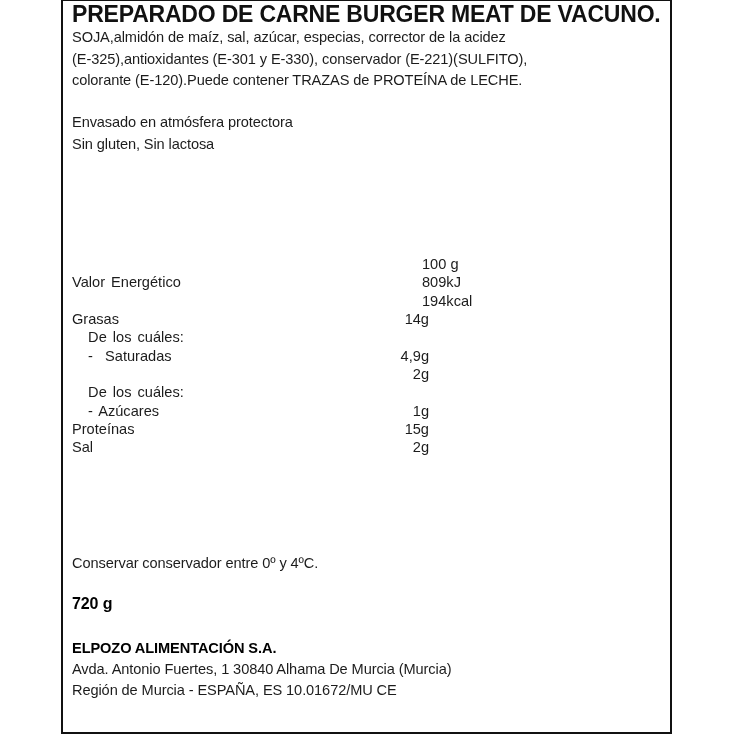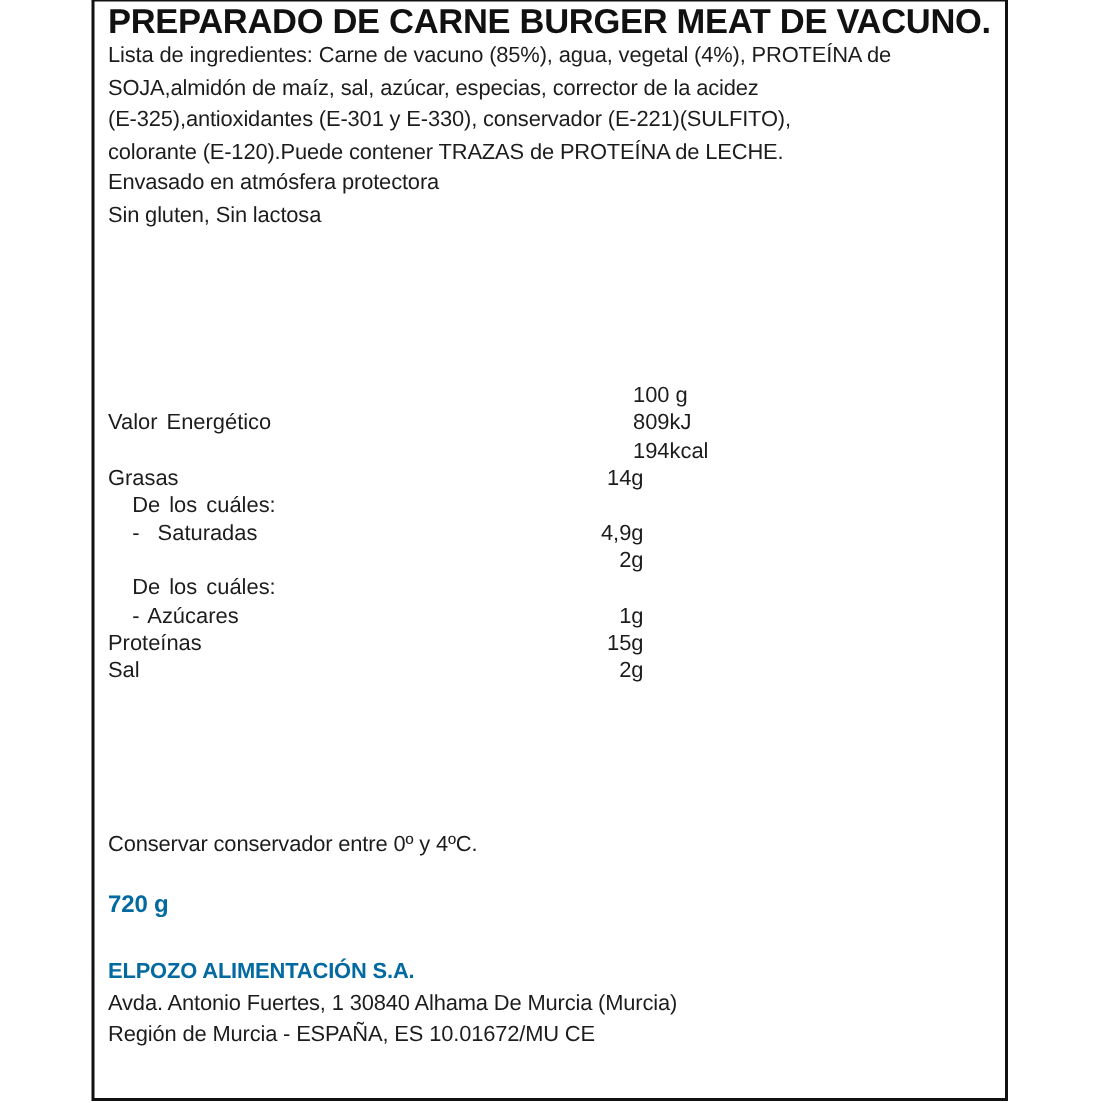--- a/index.html
+++ b/index.html
@@ -73,32 +73,31 @@
       text-align: right;
       white-space: nowrap;
     }
     .nutr-row .nval.leftalign {
       right: auto;
       left: 314px;
       text-align: right;
       margin-left: 36px;
     }
     .indent1 { padding-left: 4px; }
-    .bold { font-weight: bold; color: #0369a1; }
+    .bold { font-weight: bold; color: #000000; }
     .weight { font-size: 16px; }
   </style>
 </head>
 <body>
 
 <div class="label-frame">
 
   <div class="txt title">PREPARADO DE CARNE BURGER MEAT DE VACUNO.</div>
 
   <div class="txt ingredients">
-    <span>Lista de ingredientes: Carne de vacuno (85%), agua, vegetal (4%), PROTEÍNA de</span>
     <span>SOJA,almidón de maíz, sal, azúcar, especias, corrector de la acidez</span>
     <span>(E-325),antioxidantes (E-301 y E-330), conservador (E-221)(SULFITO),</span>
     <span>colorante (E-120).Puede contener TRAZAS de PROTEÍNA de LECHE.</span>
   </div>
 
   <div class="txt" style="top:112px;">Envasado en atmósfera protectora</div>
   <div class="txt" style="top:134px;">Sin gluten, Sin lactosa</div>
 
   <div>
     <div class="nutr-row" style="top:254px;">

